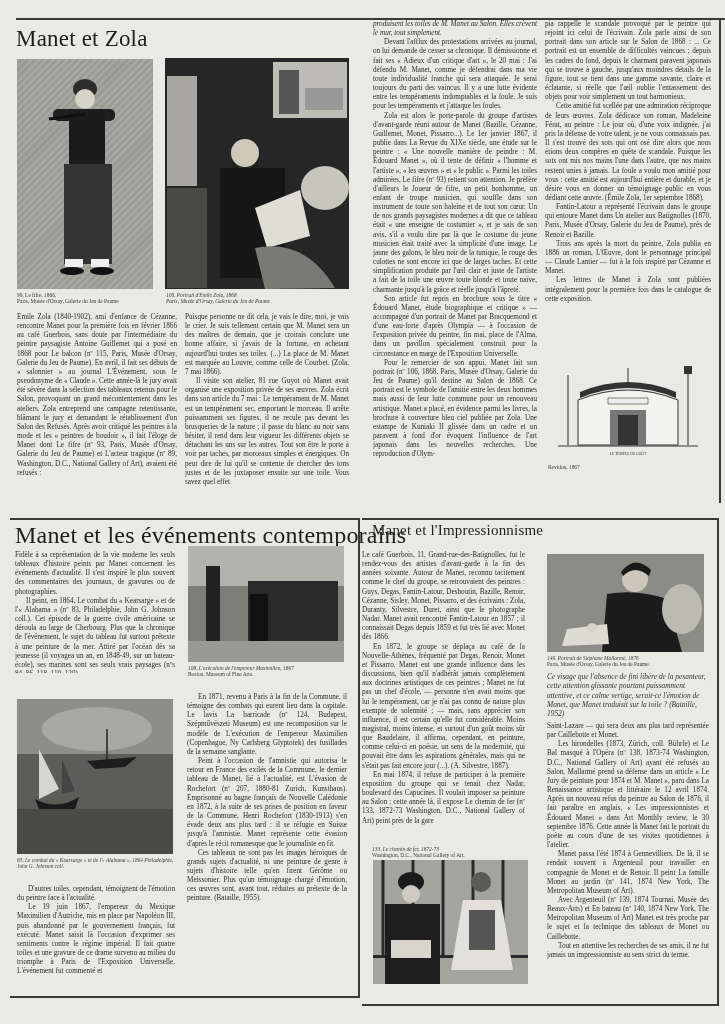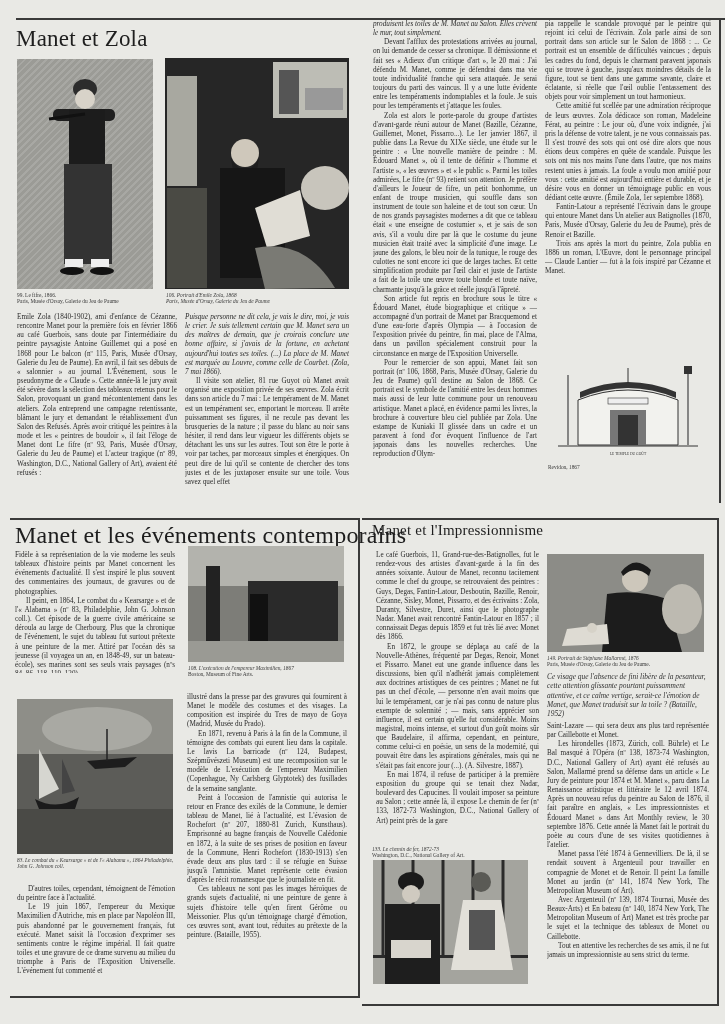--- a/index.html
+++ b/index.html
@@ -83,37 +83,38 @@
   <div class="caption" style="left:166px;top:292px;width:190px;font-style:italic;">
     <div>106. Portrait d'Emile Zola, 1868</div>
     <div>Paris, Musée d'Orsay, Galerie du Jeu de Paume</div>
   </div>
 
   <div class="col" style="left:17px;top:313px;width:160px;height:185px;">
     <p class="first">Émile Zola (1840-1902), ami d'enfance de Cézanne, rencontre Manet pour la première fois en février 1866 au café Guerbois, sans doute par l'intermédiaire du peintre paysagiste Antoine Guillemet qui a posé en 1868 pour Le balcon (nº 115, Paris, Musée d'Orsay, Galerie du Jeu de Paume). En avril, il fait ses débuts de « salonnier » au journal L'Événement, sous le pseudonyme de « Claude ». Cette année-là le jury avait été sévère dans la sélection des tableaux retenus pour le Salon, provoquant un grand mécontentement dans les ateliers. Zola entreprend une campagne retentissante, blâmant le jury et demandant le rétablissement d'un Salon des Refusés. Après avoir critiqué les peintres à la mode et les « peintres de boudoir », il fait l'éloge de Manet dont Le fifre (nº 93, Paris, Musée d'Orsay, Galerie du Jeu de Paume) et L'acteur tragique (nº 89, Washington, D.C., National Gallery of Art), avaient été refusés :</p>
   </div>
 
   <div class="col" style="left:185px;top:313px;width:164px;height:185px;">
-    <p class="first" style="font-style:italic;">Puisque personne ne dit cela, je vais le dire, moi, je vais le crier. Je suis tellement certain que M. Manet sera un des maîtres de demain, que je croirais conclure une bonne affaire, si j'avais de la fortune, en achetant aujourd'hui toutes ses toiles. (...) La place de M. Manet est marquée au Louvre, comme celle de Courbet. (Zola, 7 mai 1866).</p>
+    <p class="first" style="">Puisque personne ne dit cela, je vais le dire, moi, je vais le crier. Je suis tellement certain que M. Manet sera un des maîtres de demain, que je croirais conclure une bonne affaire, si j'avais de la fortune, en achetant aujourd'hui toutes ses toiles. (...) La place de M. Manet est marquée au Louvre, comme celle de Courbet. (Zola, 7 mai 1866).</p>
     <p>Il visite son atelier, 81 rue Guyot où Manet avait organisé une exposition privée de ses œuvres. Zola écrit dans son article du 7 mai : Le tempérament de M. Manet est un tempérament sec, emportant le morceau. Il arrête puissamment ses figures, il ne recule pas devant les brusqueries de la nature ; il passe du blanc au noir sans hésiter, il rend dans leur vigueur les différents objets se détachant les uns sur les autres. Tout son être le porte à voir par taches, par morceaux simples et énergiques. On peut dire de lui qu'il se contente de chercher des tons justes et de les juxtaposer ensuite sur une toile. Vous savez quel effet</p>
   </div>
 
   <div class="col" style="left:373px;top:20px;width:164px;height:478px;">
     <p class="first" style="font-style:italic;">produisent les toiles de M. Manet au Salon. Elles crèvent le mur, tout simplement.</p>
     <p>Devant l'afflux des protestations arrivées au journal, on lui demande de cesser sa chronique. Il démissionne et fait ses « Adieux d'un critique d'art », le 20 mai : J'ai défendu M. Manet, comme je défendrai dans ma vie toute individualité franche qui sera attaquée. Je serai toujours du parti des vaincus. Il y a une lutte évidente entre les tempéraments indomptables et la foule. Je suis pour les tempéraments et j'attaque les foules.</p>
     <p>Zola est alors le porte-parole du groupe d'artistes d'avant-garde réuni autour de Manet (Bazille, Cézanne, Guillemet, Monet, Pissarro...). Le 1er janvier 1867, il publie dans La Revue du XIXe siècle, une étude sur le peintre : « Une nouvelle manière de peindre : M. Édouard Manet », où il tente de définir « l'homme et l'artiste », « les œuvres » et « le public ». Parmi les toiles admirées, Le fifre (nº 93) retient son attention. Je préfère d'ailleurs le Joueur de fifre, un petit bonhomme, un enfant de troupe musicien, qui souffle dans son instrument de toute son haleine et de tout son cœur. Un de nos grands paysagistes modernes a dit que ce tableau était « une enseigne de costumier », et je sais de son avis, s'il a voulu dire par là que le costume du jeune musicien était traité avec la simplicité d'une image. Le jaune des galons, le bleu noir de la tunique, le rouge des culottes ne sont encore ici que de larges taches. Et cette simplification produite par l'œil clair et juste de l'artiste a fait de la toile une œuvre toute blonde et toute naïve, charmante jusqu'à la grâce et réelle jusqu'à l'âpreté.</p>
     <p>Son article fut repris en brochure sous le titre « Édouard Manet, étude biographique et critique » — accompagné d'un portrait de Manet par Bracquemond et d'une eau-forte d'après Olympia — à l'occasion de l'exposition privée du peintre, fin mai, place de l'Alma, dans un pavillon spécialement construit pour la circonstance en marge de l'Exposition Universelle.</p>
     <p>Pour le remercier de son appui, Manet fait son portrait (nº 106, 1868, Paris, Musée d'Orsay, Galerie du Jeu de Paume) qu'il destine au Salon de 1868. Ce portrait est le symbole de l'amitié entre les deux hommes mais aussi de leur lutte commune pour un renouveau artistique. Manet a placé, en évidence parmi les livres, la brochure à couverture bleu ciel publiée par Zola. Une estampe de Kuniaki II glissée dans un cadre et un paravent à fond d'or évoquent l'influence de l'art japonais dans les nouvelles recherches. Une reproduction d'Olym-</p>
   </div>
 
   <div class="col" style="left:545px;top:20px;width:166px;height:312px;">
     <p class="first">pia rappelle le scandale provoqué par le peintre qui rejoint ici celui de l'écrivain. Zola parle ainsi de son portrait dans son article sur le Salon de 1868 : ... Ce portrait est un ensemble de difficultés vaincues ; depuis les cadres du fond, depuis le charmant paravent japonais qui se trouve à gauche, jusqu'aux moindres détails de la figure, tout se tient dans une gamme savante, claire et éclatante, si réelle que l'œil oublie l'entassement des objets pour voir simplement un tout harmonieux.</p>
     <p>Cette amitié fut scellée par une admiration réciproque de leurs œuvres. Zola dédicace son roman, Madeleine Férat, au peintre : Le jour où, d'une voix indignée, j'ai pris la défense de votre talent, je ne vous connaissais pas. Il s'est trouvé des sots qui ont osé dire alors que nous étions deux compères en quête de scandale. Puisque les sots ont mis nos mains l'une dans l'autre, que nos mains restent unies à jamais. La foule a voulu mon amitié pour vous : cette amitié est aujourd'hui entière et durable, et je désire vous en donner un témoignage public en vous dédiant cette œuvre. (Émile Zola, 1er septembre 1868).</p>
     <p>Fantin-Latour a représenté l'écrivain dans le groupe qui entoure Manet dans Un atelier aux Batignolles (1870, Paris, Musée d'Orsay, Galerie du Jeu de Paume), près de Renoir et Bazille.</p>
     <p>Trois ans après la mort du peintre, Zola publia en 1886 un roman, L'Œuvre, dont le personnage principal — Claude Lantier — fut à la fois inspiré par Cézanne et Manet.</p>
+    <p>Les lettres de Manet à Zola sont publiées intégralement pour la première fois dans le catalogue de cette exposition.</p>
   </div>
 
   <div class="img" style="left:548px;top:360px;width:160px;height:100px;background:#e9e9e5;">
     <svg width="160" height="100" viewBox="0 0 160 100">
       <line x1="20" y1="15" x2="20" y2="85" stroke="#444" stroke-width="1.2"></line>
       <line x1="140" y1="10" x2="140" y2="85" stroke="#444" stroke-width="1.2"></line>
       <rect x="136" y="6" width="8" height="8" fill="#333"></rect>
       <path d="M30 40 Q80 20 130 40 L130 85 L30 85 Z" fill="#f2f2ee" stroke="#333" stroke-width="1"></path>
       <path d="M32 38 Q80 18 128 38 L128 32 Q80 12 32 32 Z" fill="#333"></path>
       <rect x="62" y="50" width="36" height="35" fill="#777"></rect>
@@ -169,34 +170,33 @@
   <div class="caption" style="left:17px;top:347px;width:160px;font-style:italic;">
     <div>83. Le combat du « Kearsarge » et de l'« Alabama », 1864 Philadelphie, John G. Johnson coll.</div>
   </div>
 
   <div class="col" style="left:17px;top:375px;width:158px;height:108px;">
     <p>D'autres toiles, cependant, témoignent de l'émotion du peintre face à l'actualité.</p>
     <p>Le 19 juin 1867, l'empereur du Mexique Maximilien d'Autriche, mis en place par Napoléon III, puis abandonné par le gouvernement français, fut exécuté. Manet saisit là l'occasion d'exprimer ses sentiments contre le régime impérial. Il fait quatre toiles et une gravure de ce drame survenu au milieu du triomphe à Paris de l'Exposition Universelle. L'événement fut commenté et</p>
   </div>
 
   <div class="col" style="left:187px;top:183px;width:160px;height:300px;">
-    <p class="first">illustré dans la presse par des gravures qui fournirent à Manet le modèle des costumes et des visages. La composition est inspirée du Tres de mayo de Goya (Madrid, Musée du Prado).</p>
     <p>En 1871, revenu à Paris à la fin de la Commune, il témoigne des combats qui eurent lieu dans la capitale. Le lavis La barricade (nº 124, Budapest, Szépművészeti Museum) est une recomposition sur le modèle de L'exécution de l'empereur Maximilien (Copenhague, Ny Carlsberg Glyptotek) des fusillades de la semaine sanglante.</p>
     <p>Peint à l'occasion de l'amnistie qui autorisa le retour en France des exilés de la Commune, le dernier tableau de Manet, lié à l'actualité, est L'évasion de Rochefort (nº 207, 1880-81 Zurich, Kunsthaus). Emprisonné au bagne français de Nouvelle Calédonie en 1872, à la suite de ses prises de position en faveur de la Commune, Henri Rochefort (1830-1913) s'en évade deux ans plus tard : il se réfugie en Suisse jusqu'à l'amnistie. Manet représente cette évasion d'après le récit romanesque que le journaliste en fit.</p>
     <p>Ces tableaux ne sont pas les images héroïques de grands sujets d'actualité, ni une peinture de genre à sujets d'histoire telle qu'en firent Gérôme ou Meissonier. Plus qu'un témoignage chargé d'émotion, ces œuvres sont, avant tout, réduites au prétexte de la peinture. (Bataille, 1955).</p>
   </div>
 </div>
 
 <div class="panel" style="left:362px;top:510px;width:363px;height:514px;">
   <div class="rule-top" style="left:0;top:8px;width:357px;"></div>
   <div class="rule-top" style="left:0;top:494px;width:357px;"></div>
   <div class="vrule" style="left:355px;top:8px;height:488px;"></div>
   <h2 class="heading" style="left:10px;top:12px;font-size:15px;">Manet et l'Impressionnisme</h2>
 
-  <div class="col" style="left:14px;top:41px;width:163px;height:292px;">
+  <div class="col" style="left:0;top:41px;width:163px;height:292px;">
     <p class="first">Le café Guerbois, 11, Grand-rue-des-Batignolles, fut le rendez-vous des artistes d'avant-garde à la fin des années soixante. Autour de Manet, reconnu tacitement comme le chef du groupe, se retrouvaient des peintres : Guys, Degas, Fantin-Latour, Desboutin, Bazille, Renoir, Cézanne, Sisley, Monet, Pissarro, et des écrivains : Zola, Duranty, Silvestre, Duret, ainsi que le photographe Nadar. Manet avait rencontré Fantin-Latour en 1857 ; il connaissait Degas depuis 1859 et fut très lié avec Monet dès 1866.</p>
     <p>En 1872, le groupe se déplaça au café de la Nouvelle-Athènes, fréquenté par Degas, Renoir, Monet et Pissarro. Manet eut une grande influence dans les discussions, bien qu'il n'adhérât jamais complètement aux doctrines artistiques de ces peintres ; Manet ne fut pas un chef d'école, — personne n'en avait moins que lui le tempérament, car je n'ai pas connu de nature plus exempte de solennité ; — mais, sans apprécier son influence, il est certain qu'elle fut considérable. Moins magistral, moins intense, et surtout d'un goût moins sûr que Baudelaire, il affirma, cependant, en peinture, comme celui-ci en poésie, un sens de la modernité, qui pouvait être dans les aspirations générales, mais qui ne s'était pas fait encore jour (...). (A. Silvestre, 1887).</p>
     <p>En mai 1874, il refuse de participer à la première exposition du groupe qui se tenait chez Nadar, boulevard des Capucines. Il voulait imposer sa peinture au Salon ; cette année là, il expose Le chemin de fer (nº 133, 1872-73 Washington, D.C., National Gallery of Art) peint près de la gare</p>
   </div>
   <div class="caption" style="left:10px;top:336px;width:170px;">
     <div style="font-style:italic;">133. Le chemin de fer, 1872-73</div>
     <div>Washington, D.C., National Gallery of Art.</div>
   </div>
 
   <div class="img" style="left:11px;top:350px;width:155px;height:124px;background:#8b8b86;">

